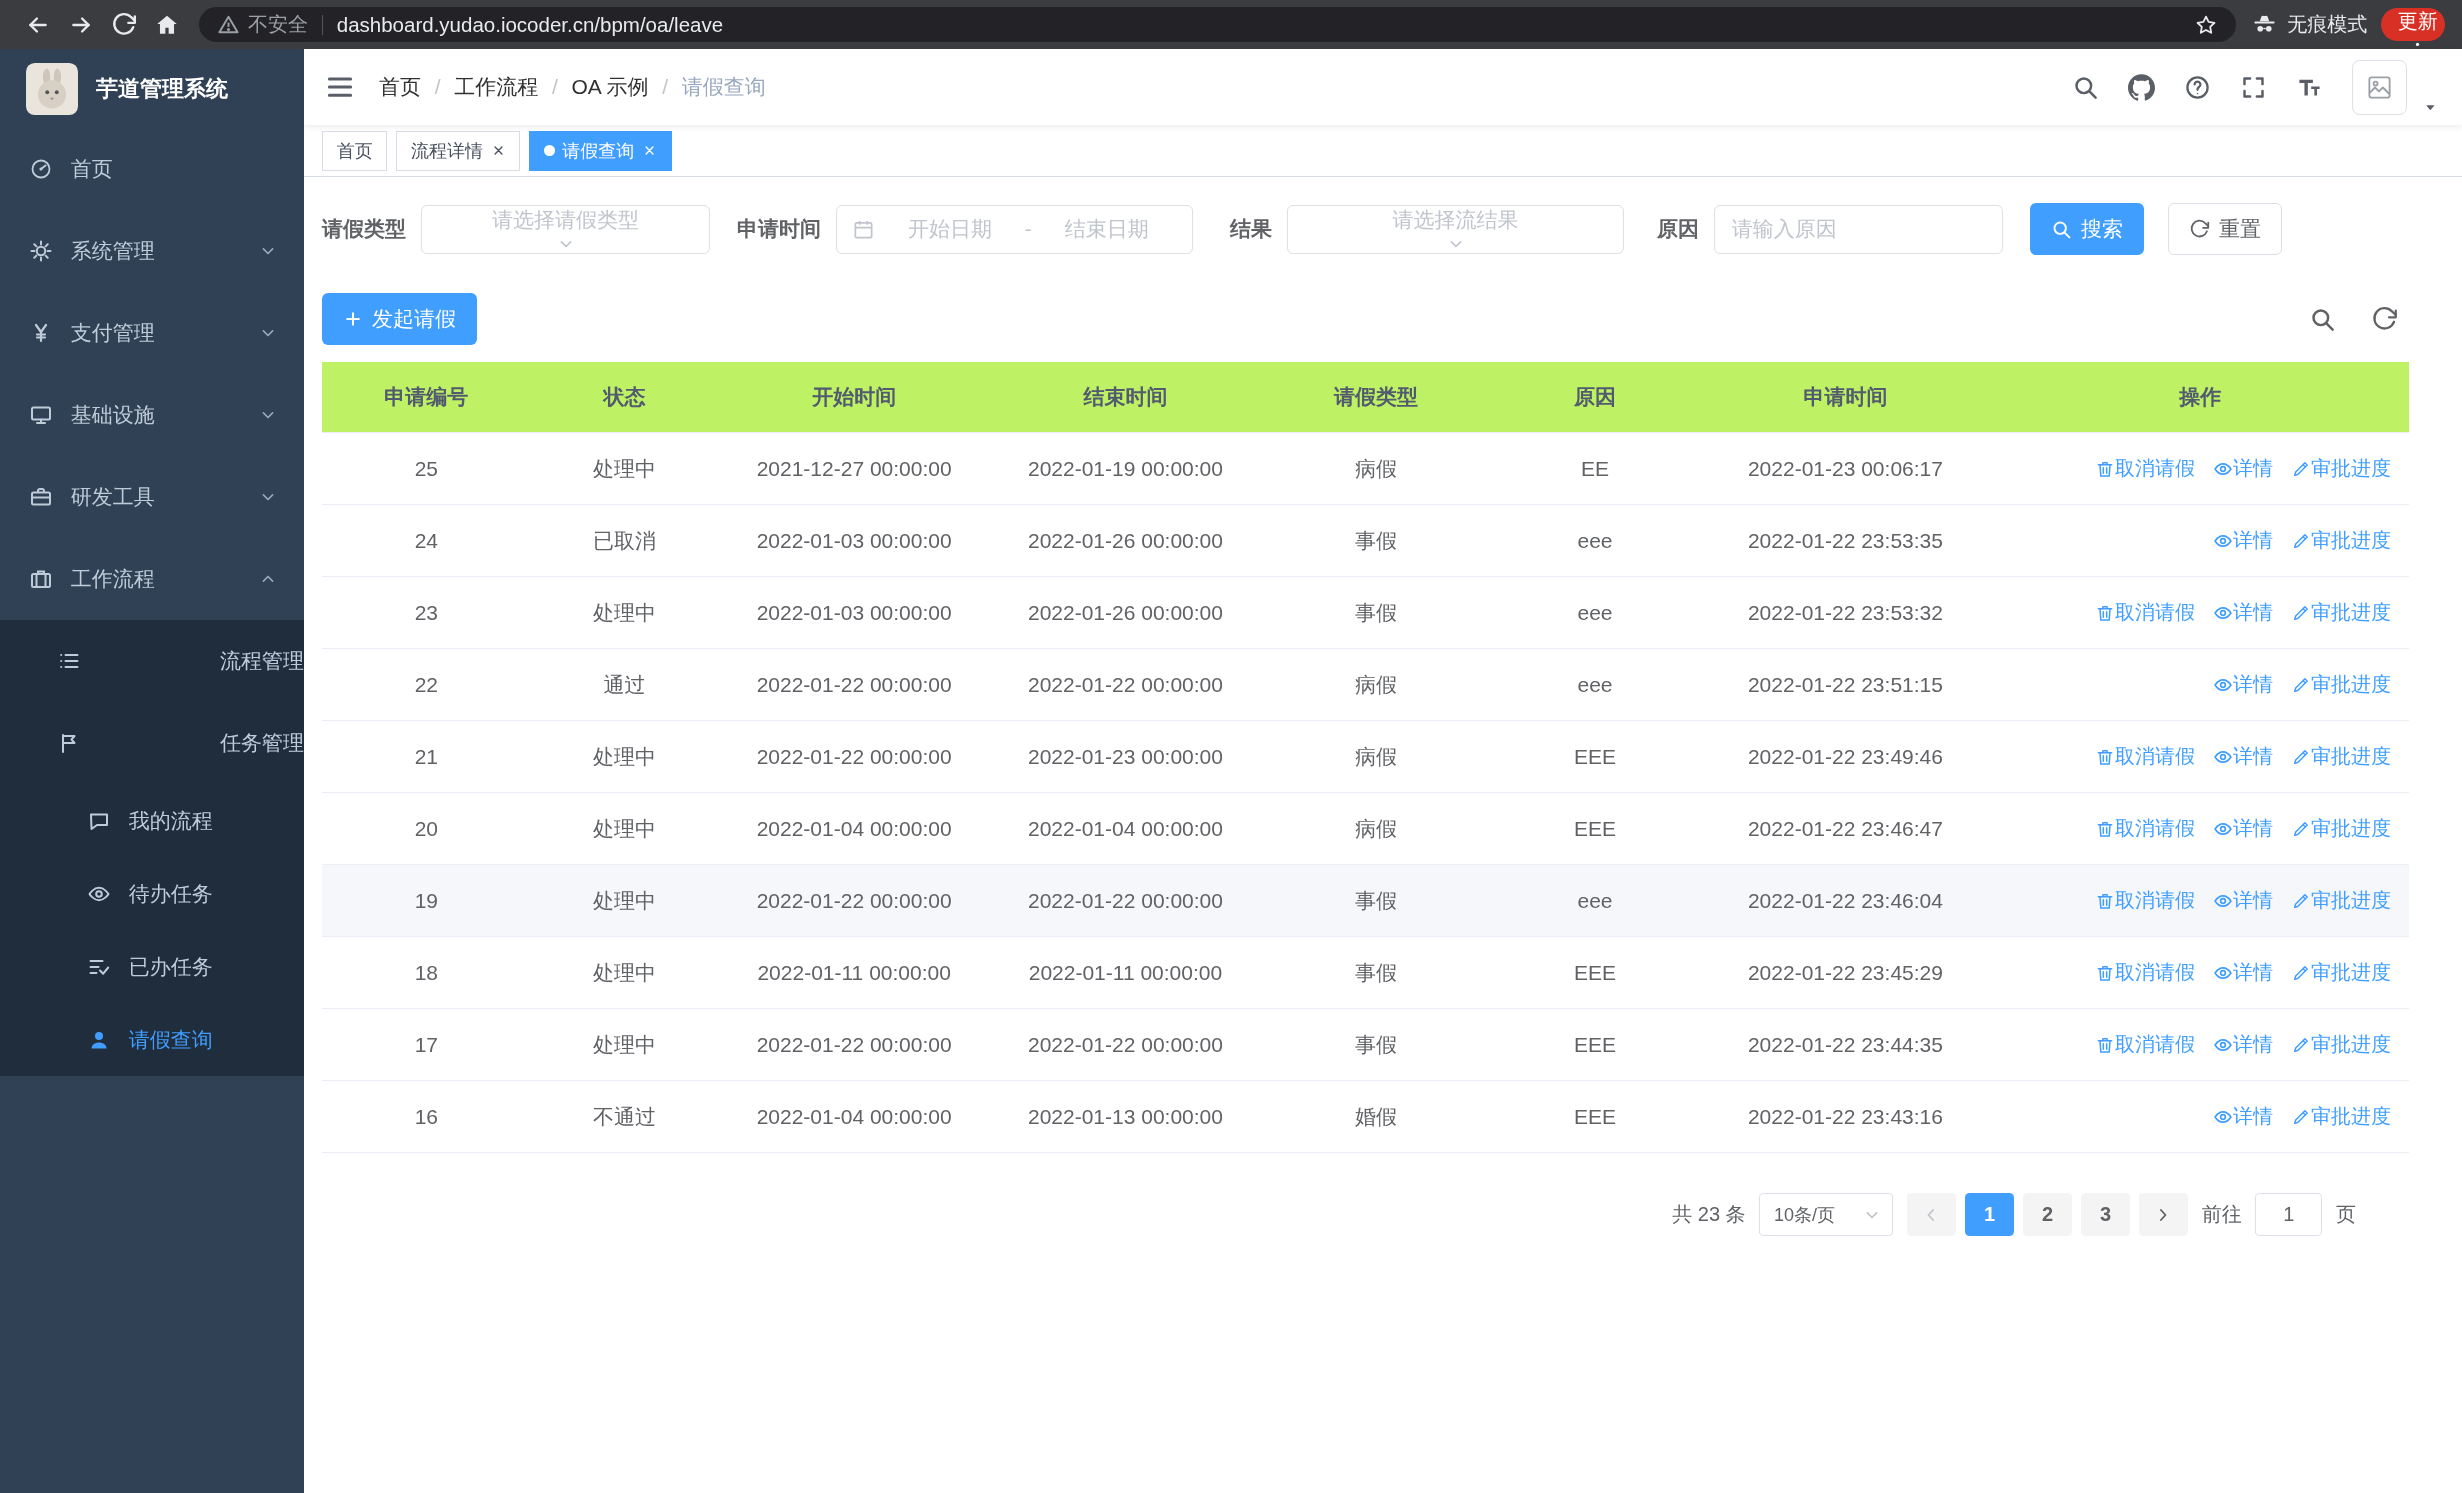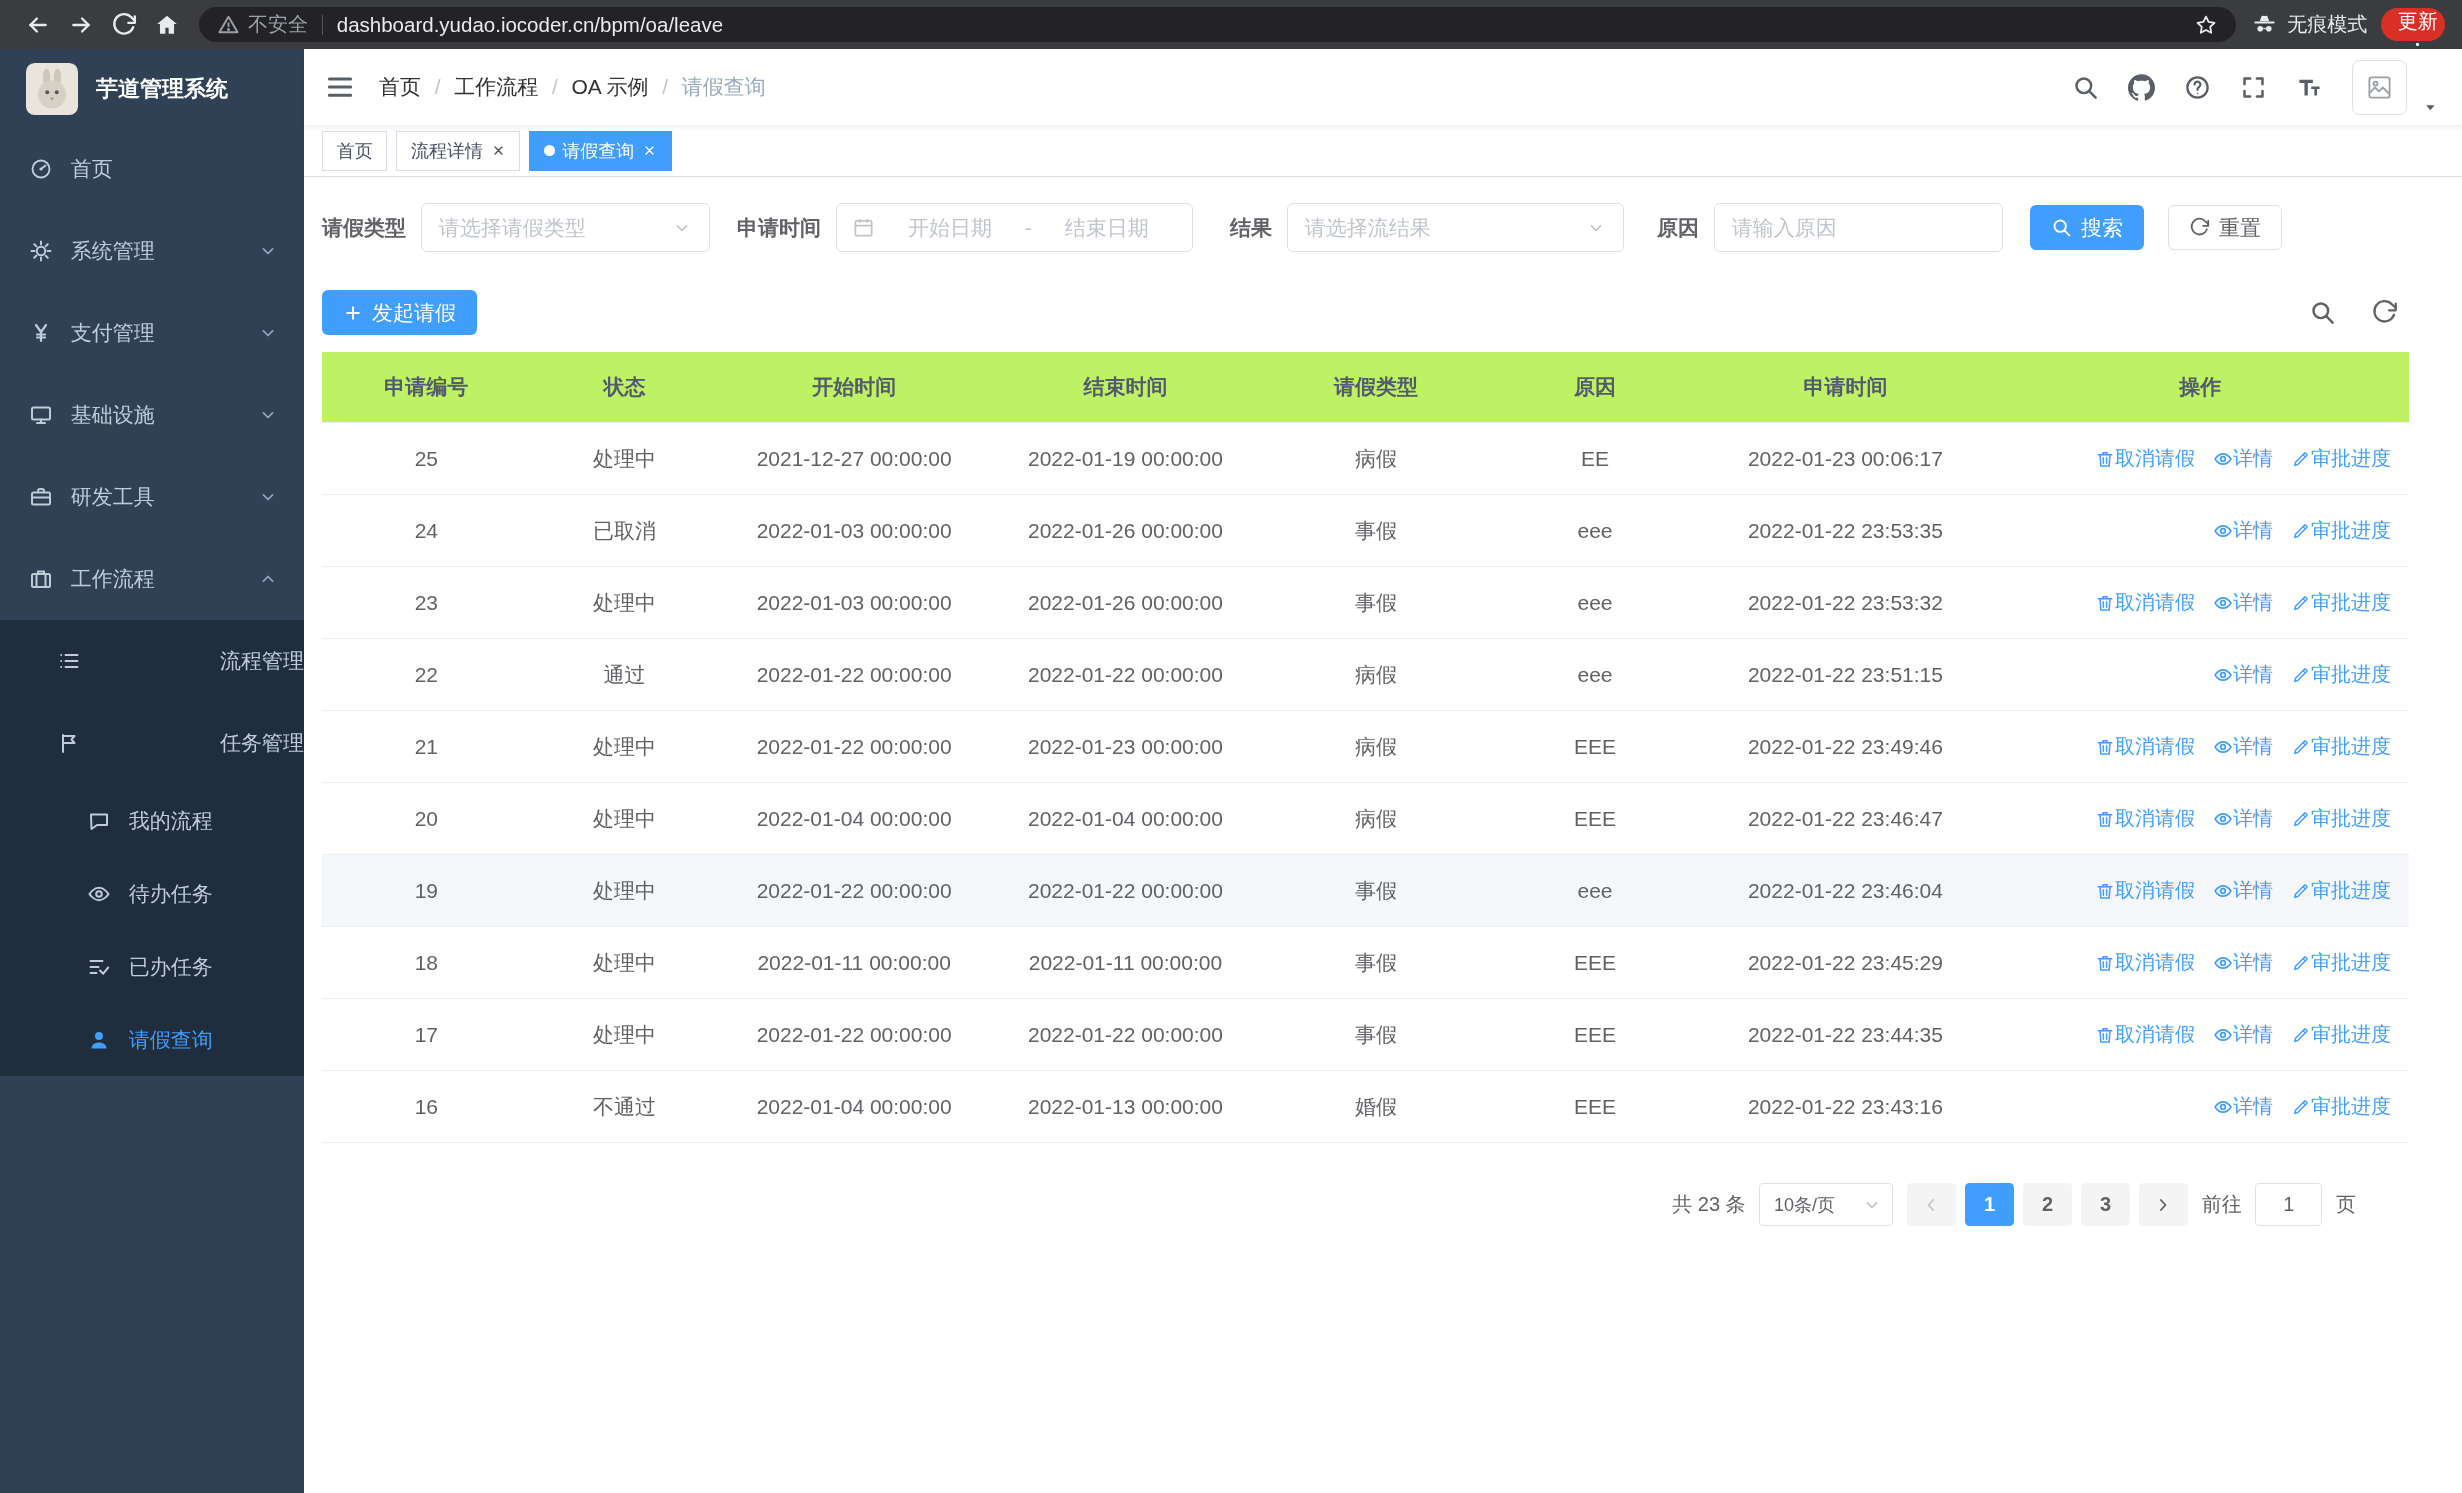--- a/index.html
+++ b/index.html
@@ -73,35 +73,35 @@
   .tab .dot { width: 10.6px; height: 10.6px; border-radius: 50%; background: #fff; }
   .tab.active { background: #409eff; border-color: #409eff; color: #fff; }
   .tclose { font-size: 15px; }
 
   
   .content { flex: 1; padding: 26px 53px 0 18px; background: #fff; }
 
   .filters { display: flex; align-items: center; margin-bottom: 38px; white-space: nowrap; }
   .f-label { color: #606266; font-weight: 700; margin-right: 15px; }
   .sel { height: 49px; border: 1.5px solid #dcdfe6; border-radius: 6px; background: #fff;
-         display: flex; align-items: center; padding: 0 16.7px; }
+         display: flex; align-items: center; padding: 0 16.7px; flex-direction: column; }
   .sel .ph { flex: 1; color: #c0c4cc; }
   .caret-g { font-size: 20px; color: #c0c4cc; }
   .sel-leave { width: 289px; margin-right: 27px; }
   .daterange { width: 357px; height: 49px; border: 1.5px solid #dcdfe6; border-radius: 6px;
                display: flex; align-items: center; padding: 0 15px; margin-right: 37px; }
   .cal { font-size: 23px; color: #c0c4cc; margin-right: 4.6px; }
   .dr-ph { flex: 1; text-align: center; color: #c0c4cc; }
   .dr-sep { color: #c0c4cc; padding: 0 4.6px; }
   .sel-result { width: 337px; margin-right: 33px; }
   .inp-reason { width: 289px; height: 49px; border: 1.5px solid #dcdfe6; border-radius: 6px;
                 padding: 0 16.7px; font-size: 21px; color: #606266; margin-right: 27px;
                 font-family: inherit; outline: none; }
   .inp-reason::placeholder { color: #c0c4cc; }
-  .btn { height: 45px; border-radius: 6px; border: 1.5px solid transparent; display: inline-flex;
+  .btn { height: 52px; border-radius: 6px; border: 1.5px solid transparent; display: inline-flex;
          align-items: center; justify-content: center; gap: 9px; font-size: 21px;
          padding: 0 20px; font-family: inherit; }
   .btn .icon { font-size: 21px; }
   .btn-primary { background: #409eff; color: #fff; }
   .btn-plain { background: #fff; border-color: #dcdfe6; color: #606266; }
   .btn-reset { margin-left: 24px; }
 
   .toolbar-row { display: flex; align-items: center; }
   .btn-create .icon { font-size: 20px; }
   .tool-icons { margin-left: auto; display: flex; align-items: center; gap: 35px;

